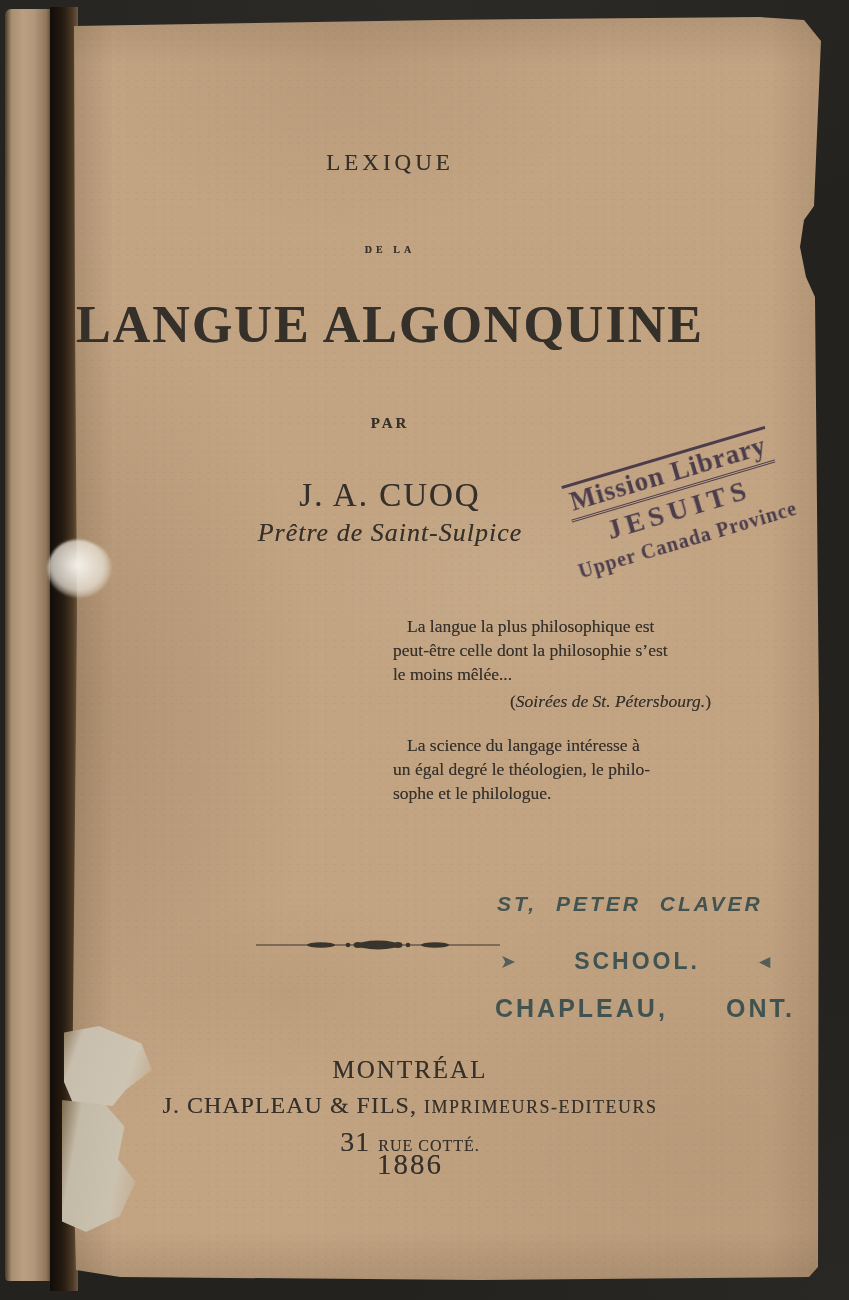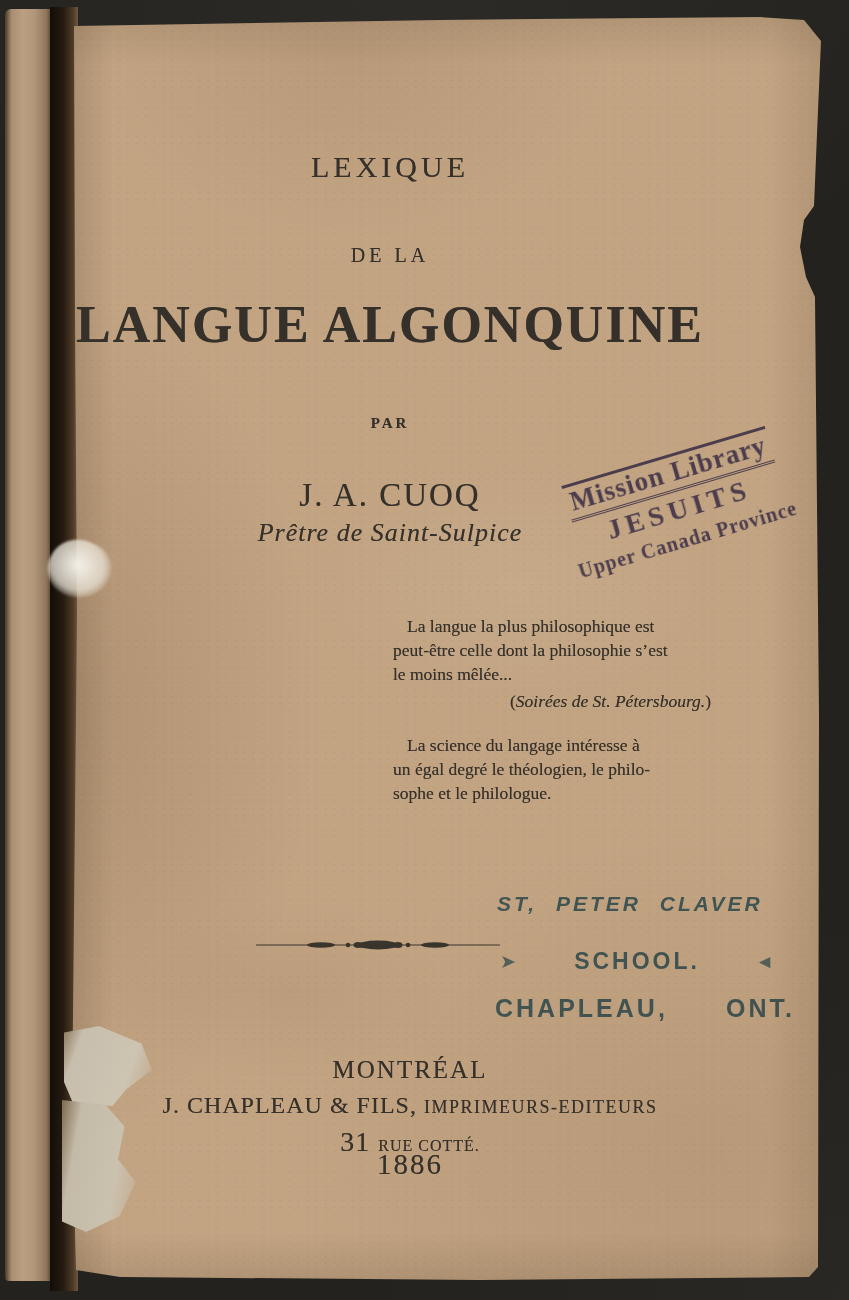--- a/index.html
+++ b/index.html
@@ -49,22 +49,22 @@
       radial-gradient(rgba(90,64,38,.05) 1px, transparent 1.4px),
       radial-gradient(rgba(235,215,180,.05) 1px, transparent 1.4px);
     background-size:9px 7px, 11px 9px;
     background-position:0 0, 4px 5px;
   }
 
   
   .ink{color:#35302a;text-shadow:0 0 .6px rgba(53,48,42,.55);}
   .center{text-align:center;}
   .titles{left:0;width:660px;}
-  .t-lexique{top:136px;font-size:30px;letter-spacing:4px;}
-  .t-dela{top:230px;font-size:20px;letter-spacing:4px;font-weight:400;}
+  .t-lexique{top:136px;font-size:23px;letter-spacing:4px;}
+  .t-dela{top:230px;font-size:10px;letter-spacing:4px;font-weight:700;}
   .t-main{top:281px;font-size:52px;font-weight:700;letter-spacing:2px;transform:scaleY(1.02);}
   .t-par{top:401px;font-size:15px;letter-spacing:3px;font-weight:600;}
   .t-author{top:463px;font-size:33px;letter-spacing:2px;}
   .t-author-title{top:504px;font-size:26px;font-style:italic;letter-spacing:1px;}
 
   .quote{left:333px;width:322px;font-size:17.5px;line-height:24px;}
   .q1{top:600px;} .q2{top:719px;}
   .quote .l0{text-indent:14px;}
   .q-attr{margin-top:3px;}
   .q1 .q-attr{text-align:right;padding-right:4px;}

